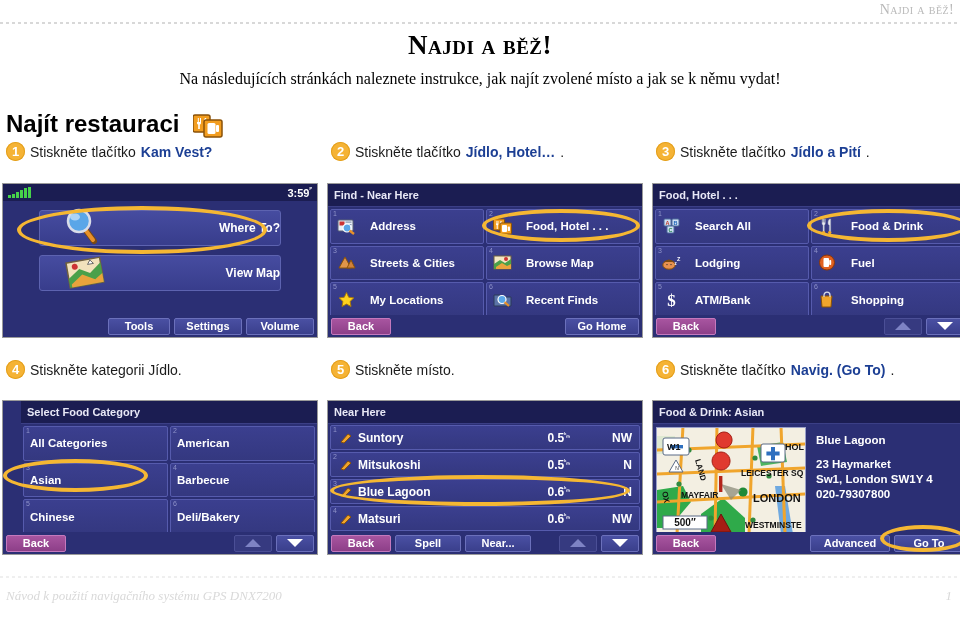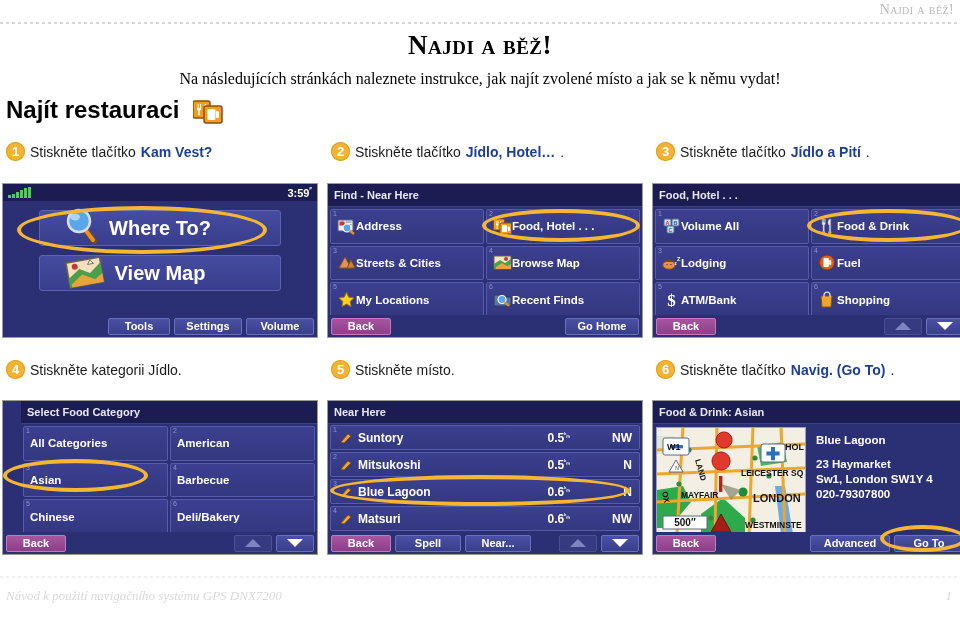--- a/index.html
+++ b/index.html
@@ -31,21 +31,21 @@
     font-weight:bold; font-size:27px; color:#000;
     font-variant: small-caps; letter-spacing:.5px;
   }
   .doc-intro {
     position:absolute; top:70px; left:0; width:960px;
     text-align:center;
     font-family:"Liberation Serif", serif;
     font-size:16px; color:#000;
   }
   .sect-title {
-    position:absolute; top:96px; left:6px;
+    position:absolute; top:110px; left:6px;
     font-weight:bold; font-size:24px; color:#000;
     display:flex; align-items:center; gap:14px;
   }
   .sect-icon { display:inline-block; width:30px; height:26px; position:relative; top:2px; }
 
   
   .step {
     position:absolute;
     display:flex; align-items:center; gap:5px;
     font-size:14px; color:#1b1b1b; white-space:nowrap;
@@ -74,21 +74,21 @@
     border-bottom:1px solid #3b3f86;
   }
   .gps .grid {
     display:grid; grid-template-columns:1fr 1fr;
     gap:2px; padding:2px; height:112px;
   }
   .cell {
     background:linear-gradient(#3b3f8f,#343880);
     border:1px solid #565bad;
     border-radius:2px;
-    display:flex; align-items:center; gap:0;
+    display:flex; align-items:center; gap:14px;
     padding:0 6px; position:relative;
     font-weight:bold; font-size:11.5px; color:#ffffff;
   }
   .cell .idx {
     position:absolute; top:0px; left:2px;
     font-size:7px; font-weight:normal; color:#8f93c9;
   }
   .cell .ic { flex:none; width:19px; height:17px; }
   .gps .footbar {
     position:absolute; left:0; bottom:0; width:100%; height:22px;
@@ -113,22 +113,22 @@
   
   .s1-top { height:17px; background:#1b1d52; display:flex; align-items:center; justify-content:space-between; padding:0 5px;}
   .bars { display:flex; align-items:flex-end; gap:1px; height:11px; }
   .bars i { display:block; width:3px; background:#46d24a; }
   .clock { font-weight:bold; font-size:11px; color:#fff; }
   .clock sup { font-size:6px; }
   .bigbtn {
     margin:7px auto 0; width:242px; height:36px;
     background:linear-gradient(#464ca0,#383d8c);
     border:1px solid #5d63b0; border-radius:3px;
-    display:flex; align-items:center; justify-content:center;
-    font-weight:bold; font-size:20px; color:#fff; position:relative;
+    display:flex; align-items:center; justify-content:flex-end;
+    font-weight:bold; font-size:12px; color:#fff; position:relative;
   }
   .bigbtn .glyph { position:absolute; left:24px; top:-4px; width:42px; height:42px;}
 
   
   .rows { padding:1px 2px; }
   .row {
     height:25px; margin-bottom:2px;
     background:linear-gradient(#3b3f8f,#343880);
     border:1px solid #565bad; border-radius:2px;
     display:flex; align-items:center; padding:0 7px; position:relative;
@@ -340,21 +340,21 @@
       <div class="cell">
         <span class="idx">1</span>
         <span class="ic"><svg viewBox="0 0 19 17" width="19" height="17">
               <rect x="2" y="1" width="7" height="7" rx="1" fill="#cfe0f5" stroke="#4a6b9a"></rect>
               <text x="5.5" y="6.6" font-size="5.5" text-anchor="middle" fill="#c0392b" font-family="Liberation Sans, sans-serif">A</text>
               <rect x="10" y="1" width="7" height="7" rx="1" fill="#cfe0f5" stroke="#4a6b9a"></rect>
               <text x="13.5" y="6.6" font-size="5.5" text-anchor="middle" fill="#1b62b5" font-family="Liberation Sans, sans-serif">B</text>
               <rect x="5" y="8" width="7" height="7" rx="1" fill="#cfe0f5" stroke="#4a6b9a"></rect>
               <text x="8.5" y="13.6" font-size="5.5" text-anchor="middle" fill="#1e8449" font-family="Liberation Sans, sans-serif">C</text>
             </svg></span>
-        <span>Volume All</span>
+        <span>Search All</span>
       </div>
       <div class="cell">
         <span class="idx">2</span>
         <span class="ic"><svg viewBox="0 0 19 17" width="19" height="17">
               <path d="M4 1v4.5c0 .9.5 1.4 1 1.6V14h1.3V7.1c.5-.2 1-.7 1-1.6V1H6.6v3.2H6V1h-.8v3.2h-.6V1z" fill="#e8eaf2" stroke="#9aa0b5" stroke-width=".5"></path>
               <path d="M12 1c-1.2 0-2 2-2 3.8 0 1.4.6 2.3 1.3 2.5V14h1.4V1z" fill="#e8eaf2" stroke="#9aa0b5" stroke-width=".5"></path>
               <circle cx="5.6" cy="14.6" r="1.7" fill="#f0a52c"></circle>
               <circle cx="11.7" cy="14.6" r="1.7" fill="#f0a52c"></circle>
             </svg></span>
         <span>Food &amp; Drink</span>

